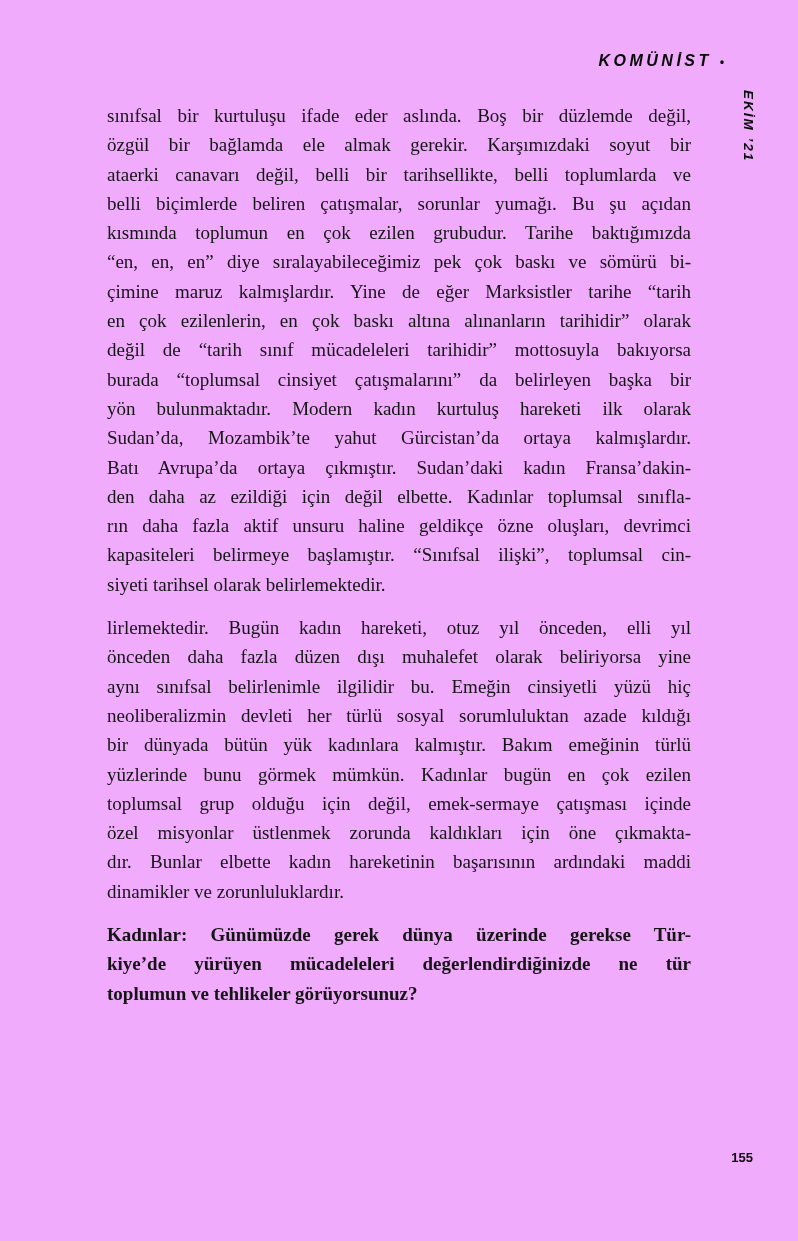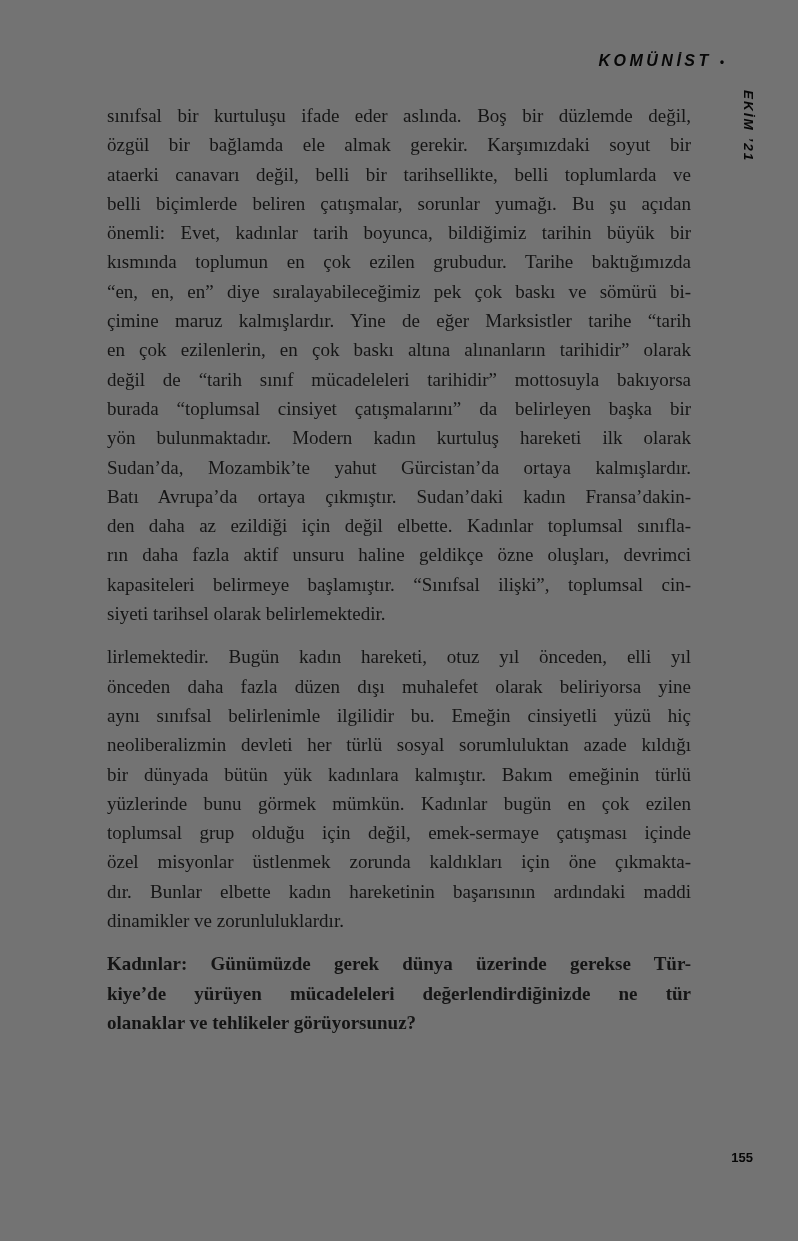--- a/index.html
+++ b/index.html
@@ -4,21 +4,21 @@
 <style>
   html, body {
     margin: 0;
     padding: 0;
     background: #ffffff;
   }
   .page {
     position: relative;
     width: 798px;
     height: 1241px;
-    background: #737373;
+    background: #f0abfc;
     overflow: hidden;
     font-family: "Liberation Serif", serif;
     color: #151515;
   }
   .masthead {
     position: absolute;
     top: 52px;
     right: 74px;
     font-family: "Liberation Sans", sans-serif;
     font-weight: bold;
@@ -94,21 +94,20 @@
   </div>
 
   <div class="issue-vertical">EKİM ’21</div>
 
   <div class="body-text">
       <div class="paragraph">
         <div class="line">sınıfsal bir kurtuluşu ifade eder aslında. Boş bir düzlemde değil,</div>
         <div class="line">özgül bir bağlamda ele almak gerekir. Karşımızdaki soyut bir</div>
         <div class="line">ataerki canavarı değil, belli bir tarihsellikte, belli toplumlarda ve</div>
         <div class="line">belli biçimlerde beliren çatışmalar, sorunlar yumağı. Bu şu açıdan</div>
-        <div class="line">önemli: Evet, kadınlar tarih boyunca, bildiğimiz tarihin büyük bir</div>
         <div class="line">kısmında toplumun en çok ezilen grubudur. Tarihe baktığımızda</div>
         <div class="line">“en, en, en” diye sıralayabileceğimiz pek çok baskı ve sömürü bi-</div>
         <div class="line">çimine maruz kalmışlardır. Yine de eğer Marksistler tarihe “tarih</div>
         <div class="line">en çok ezilenlerin, en çok baskı altına alınanların tarihidir” olarak</div>
         <div class="line">değil de “tarih sınıf mücadeleleri tarihidir” mottosuyla bakıyorsa</div>
         <div class="line">burada “toplumsal cinsiyet çatışmalarını” da belirleyen başka bir</div>
         <div class="line">yön bulunmaktadır. Modern kadın kurtuluş hareketi ilk olarak</div>
         <div class="line">Sudan’da, Mozambik’te yahut Gürcistan’da ortaya kalmışlardır.</div>
         <div class="line">Batı Avrupa’da ortaya çıkmıştır. Sudan’daki kadın Fransa’dakin-</div>
         <div class="line">den daha az ezildiği için değil elbette. Kadınlar toplumsal sınıfla-</div>
@@ -124,19 +123,19 @@
         <div class="line">bir dünyada bütün yük kadınlara kalmıştır. Bakım emeğinin türlü</div>
         <div class="line">yüzlerinde bunu görmek mümkün. Kadınlar bugün en çok ezilen</div>
         <div class="line">toplumsal grup olduğu için değil, emek-sermaye çatışması içinde</div>
         <div class="line">özel misyonlar üstlenmek zorunda kaldıkları için öne çıkmakta-</div>
         <div class="line">dır. Bunlar elbette kadın hareketinin başarısının ardındaki maddi</div>
         <div class="line last">dinamikler ve zorunluluklardır.</div>
       </div>
       <div class="paragraph bold">
         <div class="line">Kadınlar: Günümüzde gerek dünya üzerinde gerekse Tür-</div>
         <div class="line">kiye’de yürüyen mücadeleleri değerlendirdiğinizde ne tür</div>
-        <div class="line last">olanaklar ve tehlikeler görüyorsunuz?</div>
+        <div class="line last">toplumun ve tehlikeler görüyorsunuz?</div>
       </div>
     </div>
 
   <div class="page-number">155</div>
 
 </div>
 
 </body></html>

